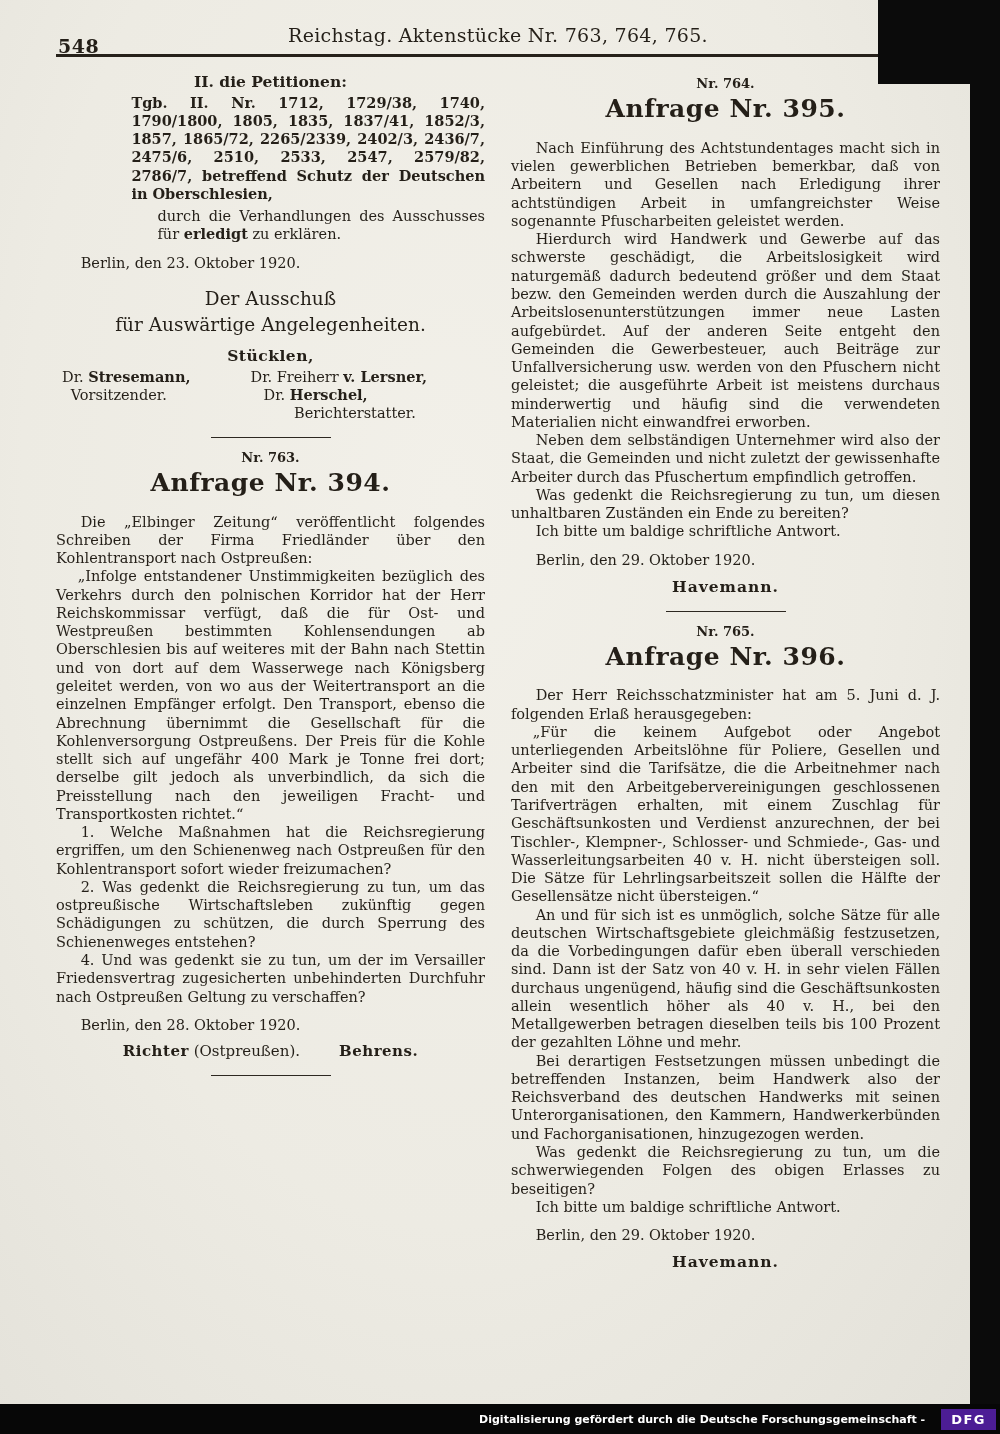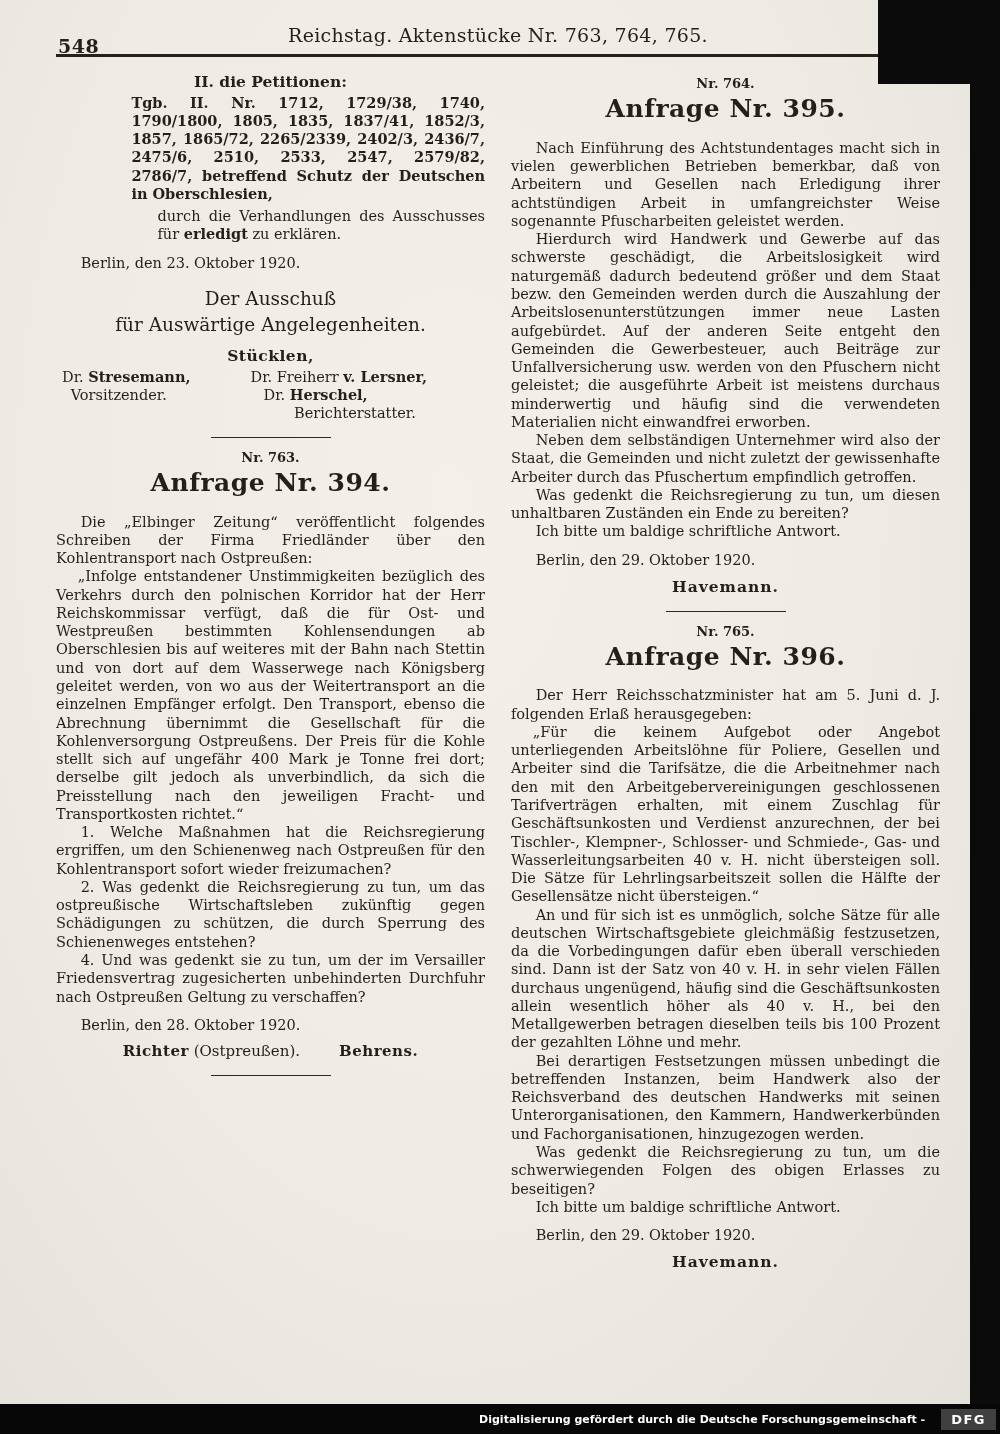--- a/index.html
+++ b/index.html
@@ -55,21 +55,21 @@
   .sig-row-763 { display:flex; justify-content:center; gap:2.6em; margin:6px 0 10px; font-size:15px; }
   .sign-name { font-weight:bold; letter-spacing:.5px; }
   .sign-single { text-align:center; font-weight:bold; font-size:15.5px; letter-spacing:1px; margin:6px 0 10px; }
 
   .scan-footer {
     position:absolute; left:0; right:0; bottom:0; height:30px; background:#070707;
     display:flex; align-items:center; justify-content:flex-end; gap:16px; padding-right:4px;
     font-family:"DejaVu Sans","Liberation Sans",sans-serif;
   }
   .footer-credit { color:#ffffff; font-size:11px; font-weight:bold; }
-  .dfg-logo { background:#404040; color:#fff; font-size:13px; font-weight:bold; padding:3px 10px; letter-spacing:1.5px; }
+  .dfg-logo { background:#4c1d95; color:#fff; font-size:13px; font-weight:bold; padding:3px 10px; letter-spacing:1.5px; }
 </style>
 </head>
 <body>
 
 <div class="scan">
 
   <div class="page">
 
     <div class="page-header">
       <span class="page-num">548</span>

